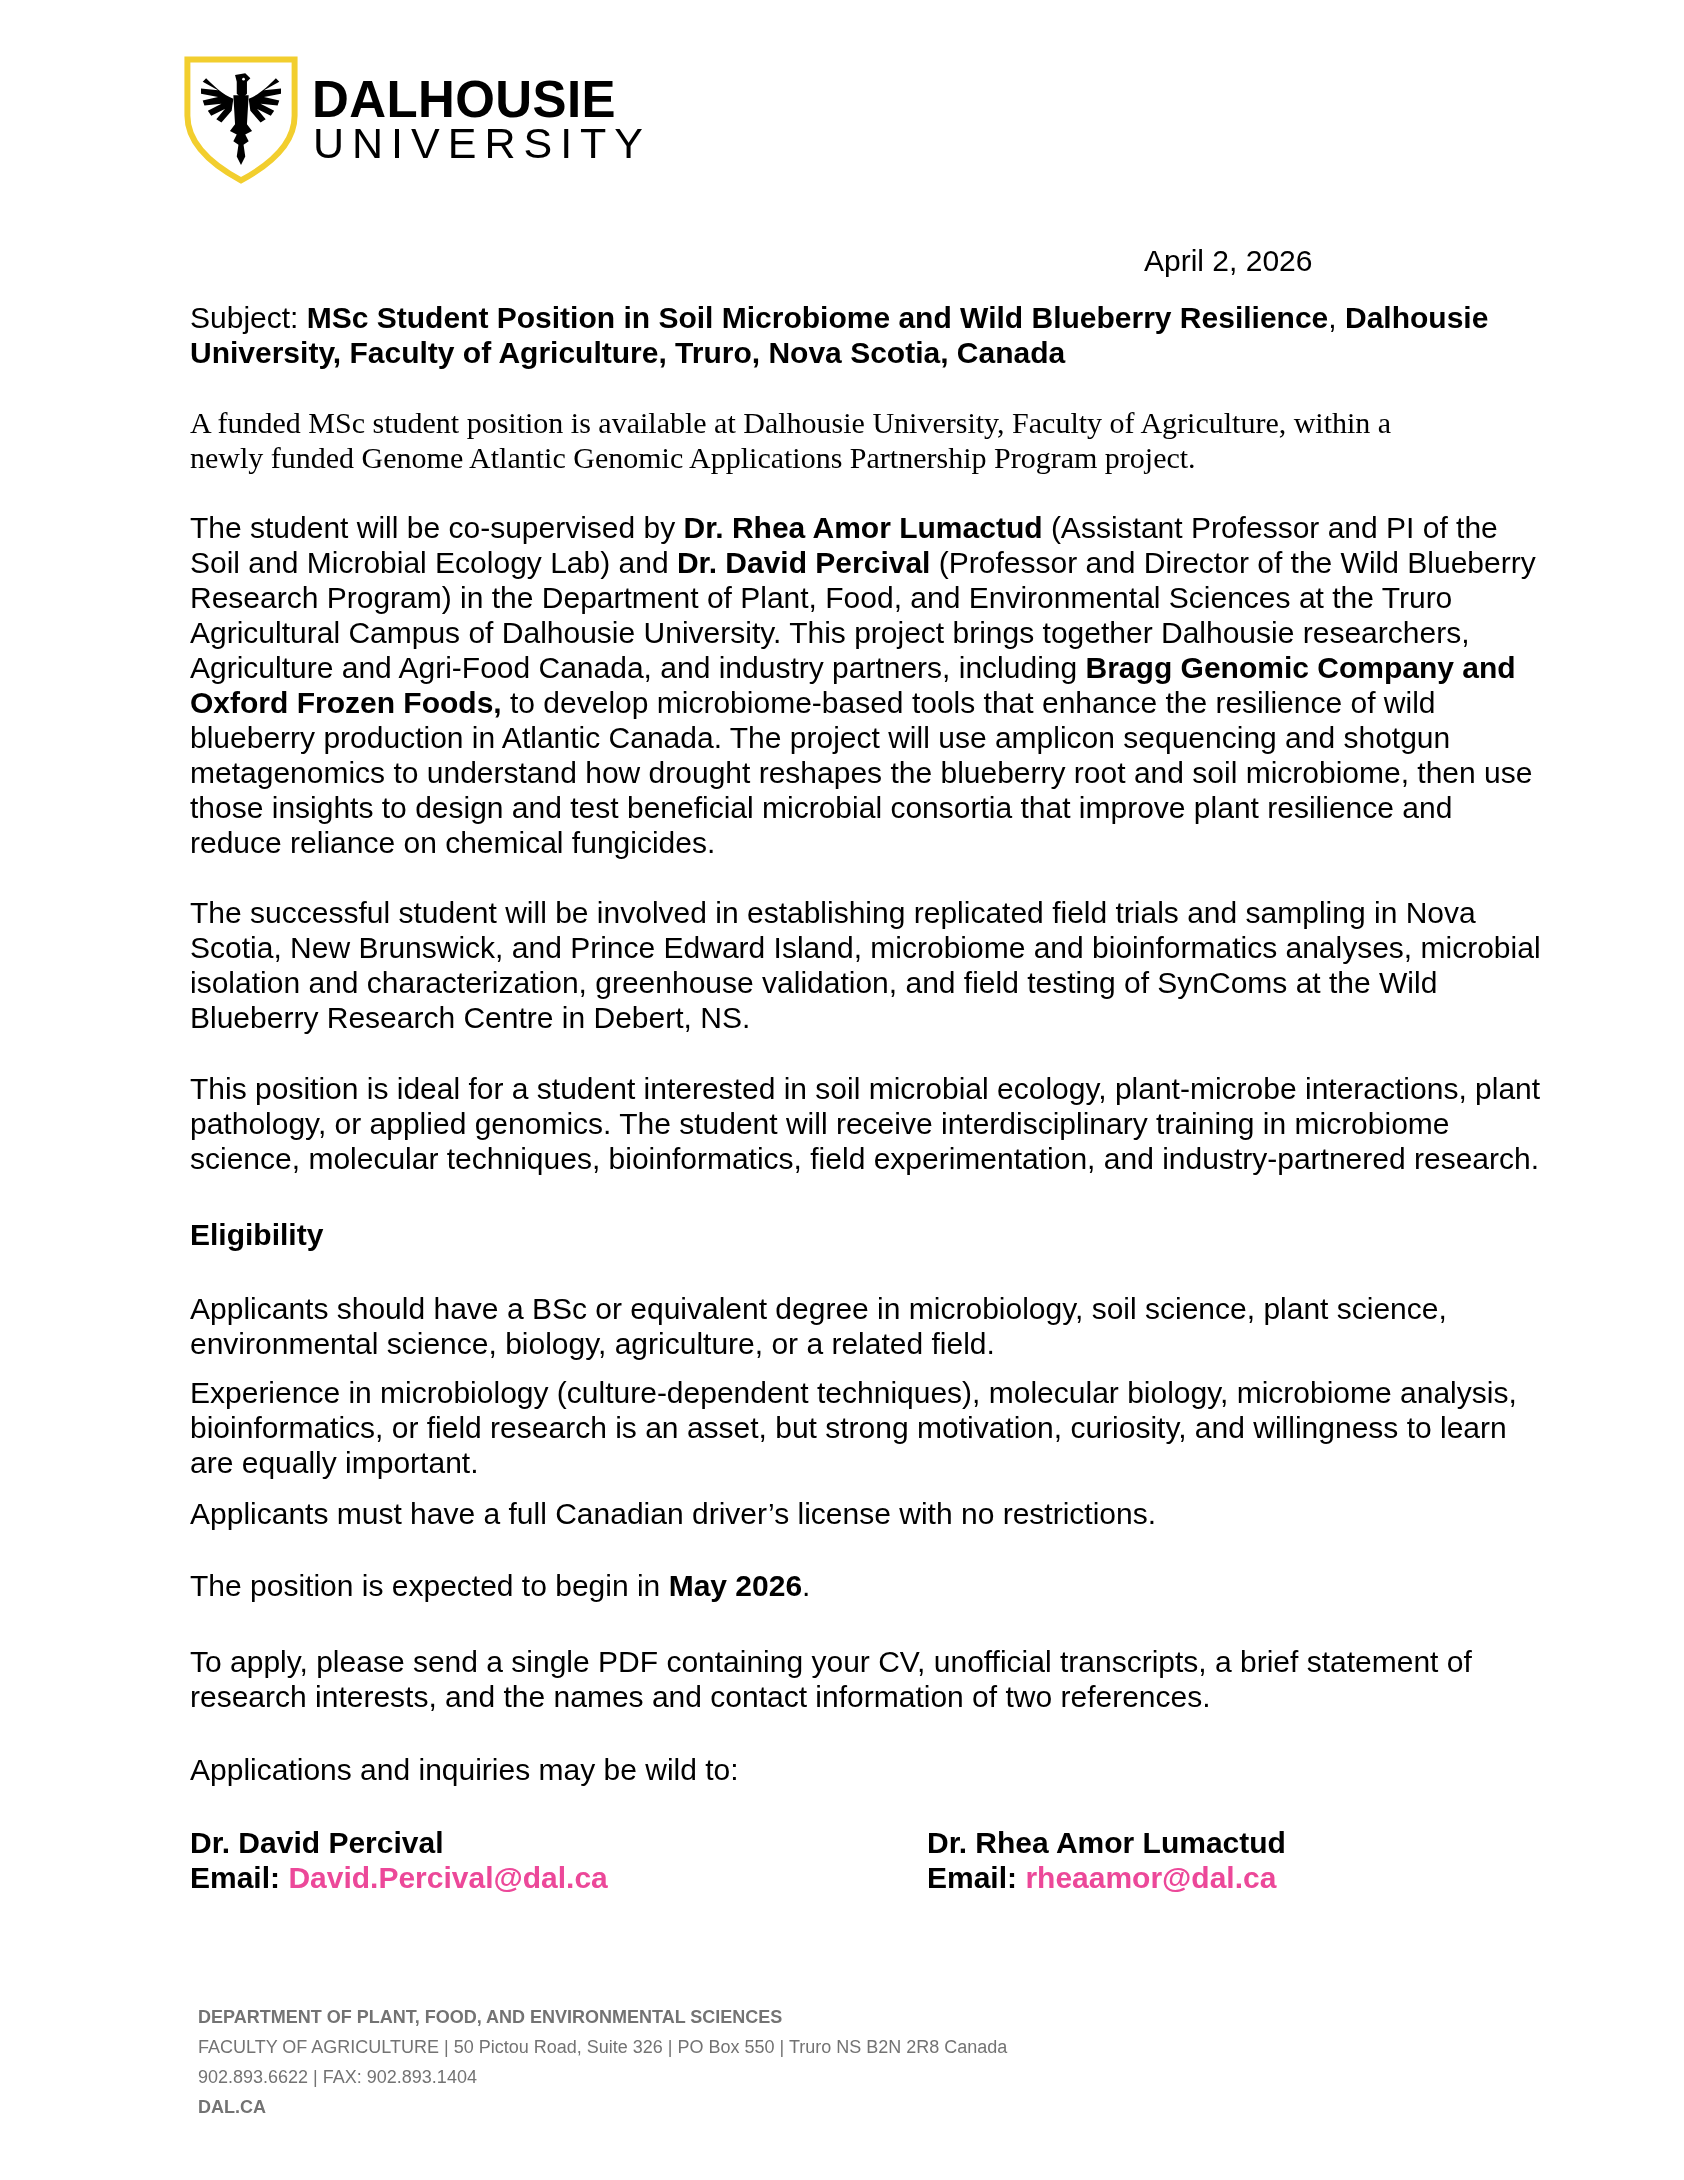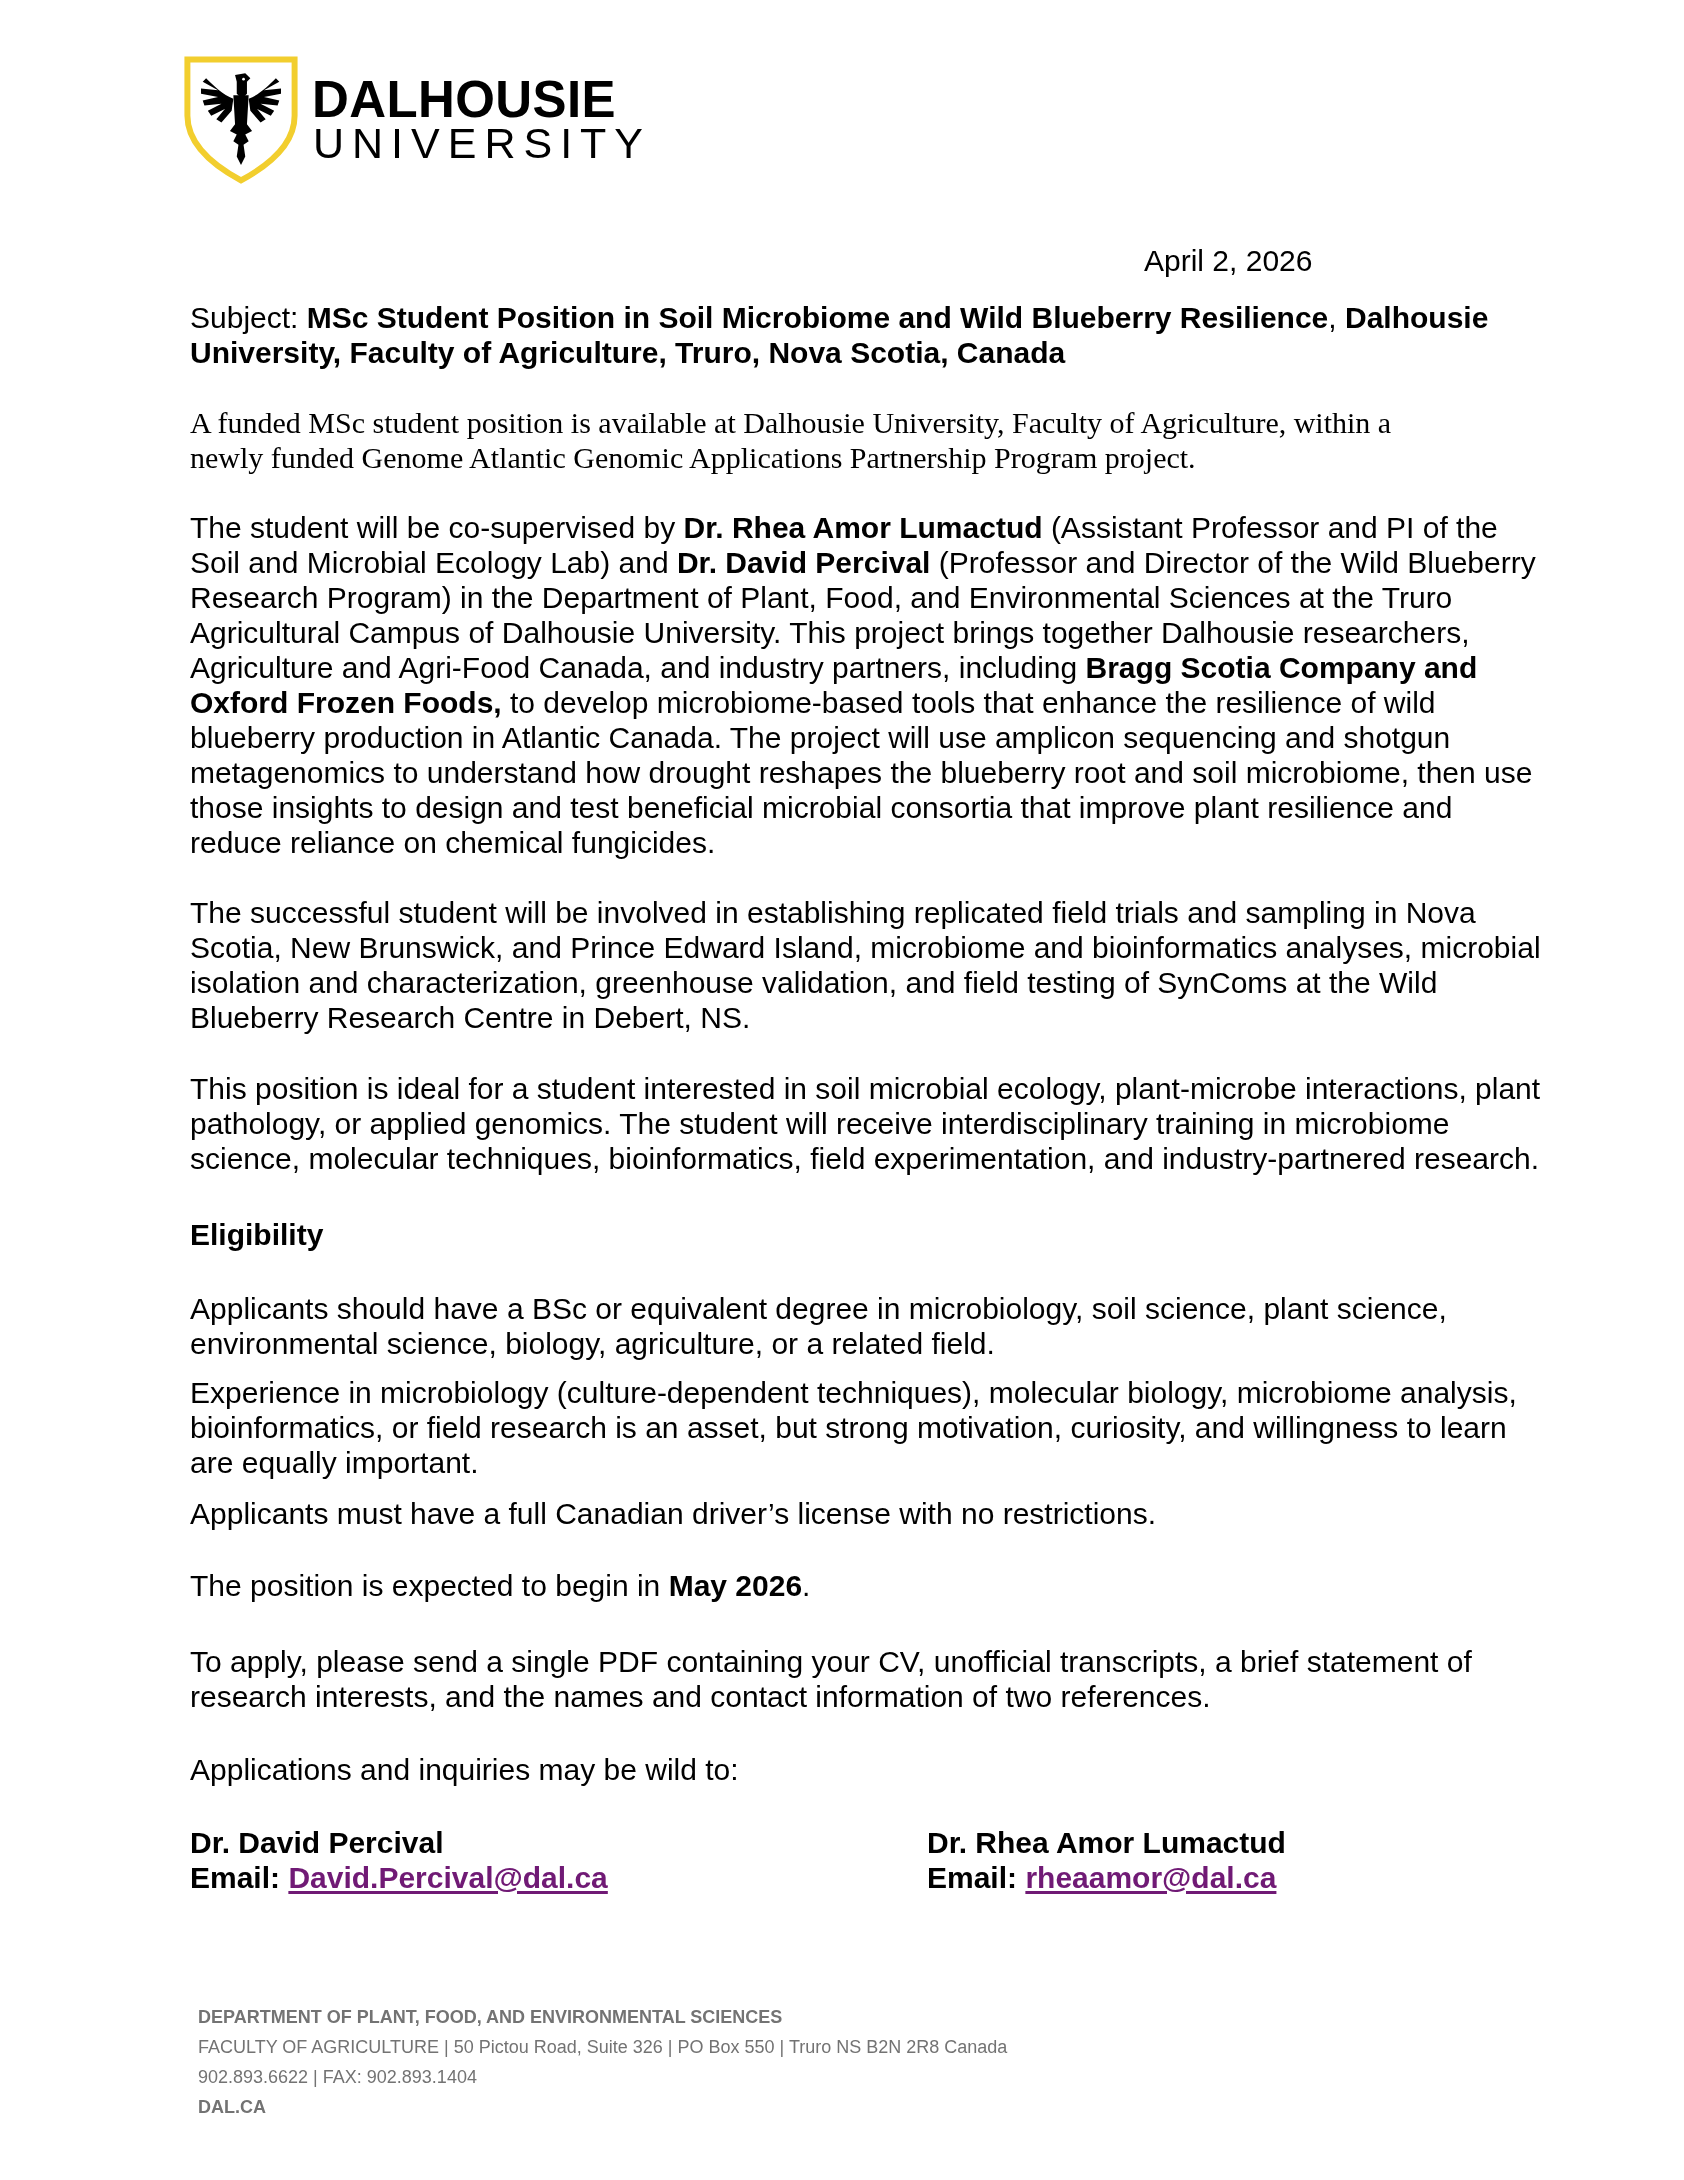--- a/index.html
+++ b/index.html
@@ -10,21 +10,21 @@
                   font-weight: bold; font-size: 51px; line-height: 60px; letter-spacing: 0.4px; white-space: nowrap;
                   transform: scaleX(1.0); transform-origin: left top; }
   .wordmark-bottom { position: absolute; left: 313px; top: 119px; font-family: "Liberation Sans", sans-serif;
                      font-weight: normal; font-size: 43px; line-height: 48px; letter-spacing: 8px; white-space: nowrap; }
   .date { position: absolute; left: 1144px; top: 231px; font-size: 30px; line-height: 35px; white-space: nowrap; margin-top: 12px; }
   .block { position: absolute; left: 157px; width: 1397px; font-size: 30px; line-height: 35px; }
   .line { display: block; white-space: nowrap; height: 35px; margin-left: 33px; }
   b, .b { font-weight: bold; }
   .heading { font-weight: bold; }
   .contact { position: absolute; top: 1825px; font-size: 30px; line-height: 35px; font-weight: bold; white-space: nowrap; }
-  .contact a { color: #701a75; text-decoration: underline; text-decoration-thickness: 2.6px; text-underline-offset: 3.4px; }
+  .contact a { color: #ec4899; text-decoration-thickness: 2.6px; text-underline-offset: 3.4px; }
   .footer { position: absolute; left: 198px; top: 2002px; color: #737373; font-size: 18px; line-height: 30px; }
   .footer .fl { display: block; white-space: nowrap; }
 </style>
 </head>
 <body>
 
 <div>
   <svg class="logo-shield" viewBox="0 0 134 150">
     <path d="M4 4 H130 V70 C130 102 104 126 67 146 C30 126 4 102 4 70 Z" fill="#ffffff" stroke="#F2CE2E" stroke-width="7"></path>
 
@@ -54,21 +54,21 @@
 <div class="block" style="top:405px;font-family:Liberation Serif, serif;">
   <span class="line">A funded MSc student position is available at Dalhousie University, Faculty of Agriculture, within a</span>
   <span class="line">newly funded Genome Atlantic Genomic Applications Partnership Program project.</span>
 </div>
 
 <div class="block" style="top:510px;">
   <span class="line"><span>The student will be co-supervised by </span><b>Dr. Rhea Amor Lumactud</b><span> (Assistant Professor and PI of the</span></span>
   <span class="line"><span>Soil and Microbial Ecology Lab) and </span><b>Dr. David Percival</b><span> (Professor and Director of the Wild Blueberry</span></span>
   <span class="line">Research Program) in the Department of Plant, Food, and Environmental Sciences at the Truro</span>
   <span class="line">Agricultural Campus of Dalhousie University. This project brings together Dalhousie researchers,</span>
-  <span class="line"><span>Agriculture and Agri-Food Canada, and industry partners, including </span><b>Bragg Scotia Company and</b></span>
+  <span class="line"><span>Agriculture and Agri-Food Canada, and industry partners, including </span><b>Bragg Genomic Company and</b></span>
   <span class="line"><b>Oxford Frozen Foods,</b><span> to develop microbiome-based tools that enhance the resilience of wild</span></span>
   <span class="line">blueberry production in Atlantic Canada. The project will use amplicon sequencing and shotgun</span>
   <span class="line">metagenomics to understand how drought reshapes the blueberry root and soil microbiome, then use</span>
   <span class="line">those insights to design and test beneficial microbial consortia that improve plant resilience and</span>
   <span class="line">reduce reliance on chemical fungicides.</span>
 </div>
 
 <div class="block" style="top:895px;">
   <span class="line">The successful student will be involved in establishing replicated field trials and sampling in Nova</span>
   <span class="line">Scotia, New Brunswick, and Prince Edward Island, microbiome and bioinformatics analyses, microbial</span>

